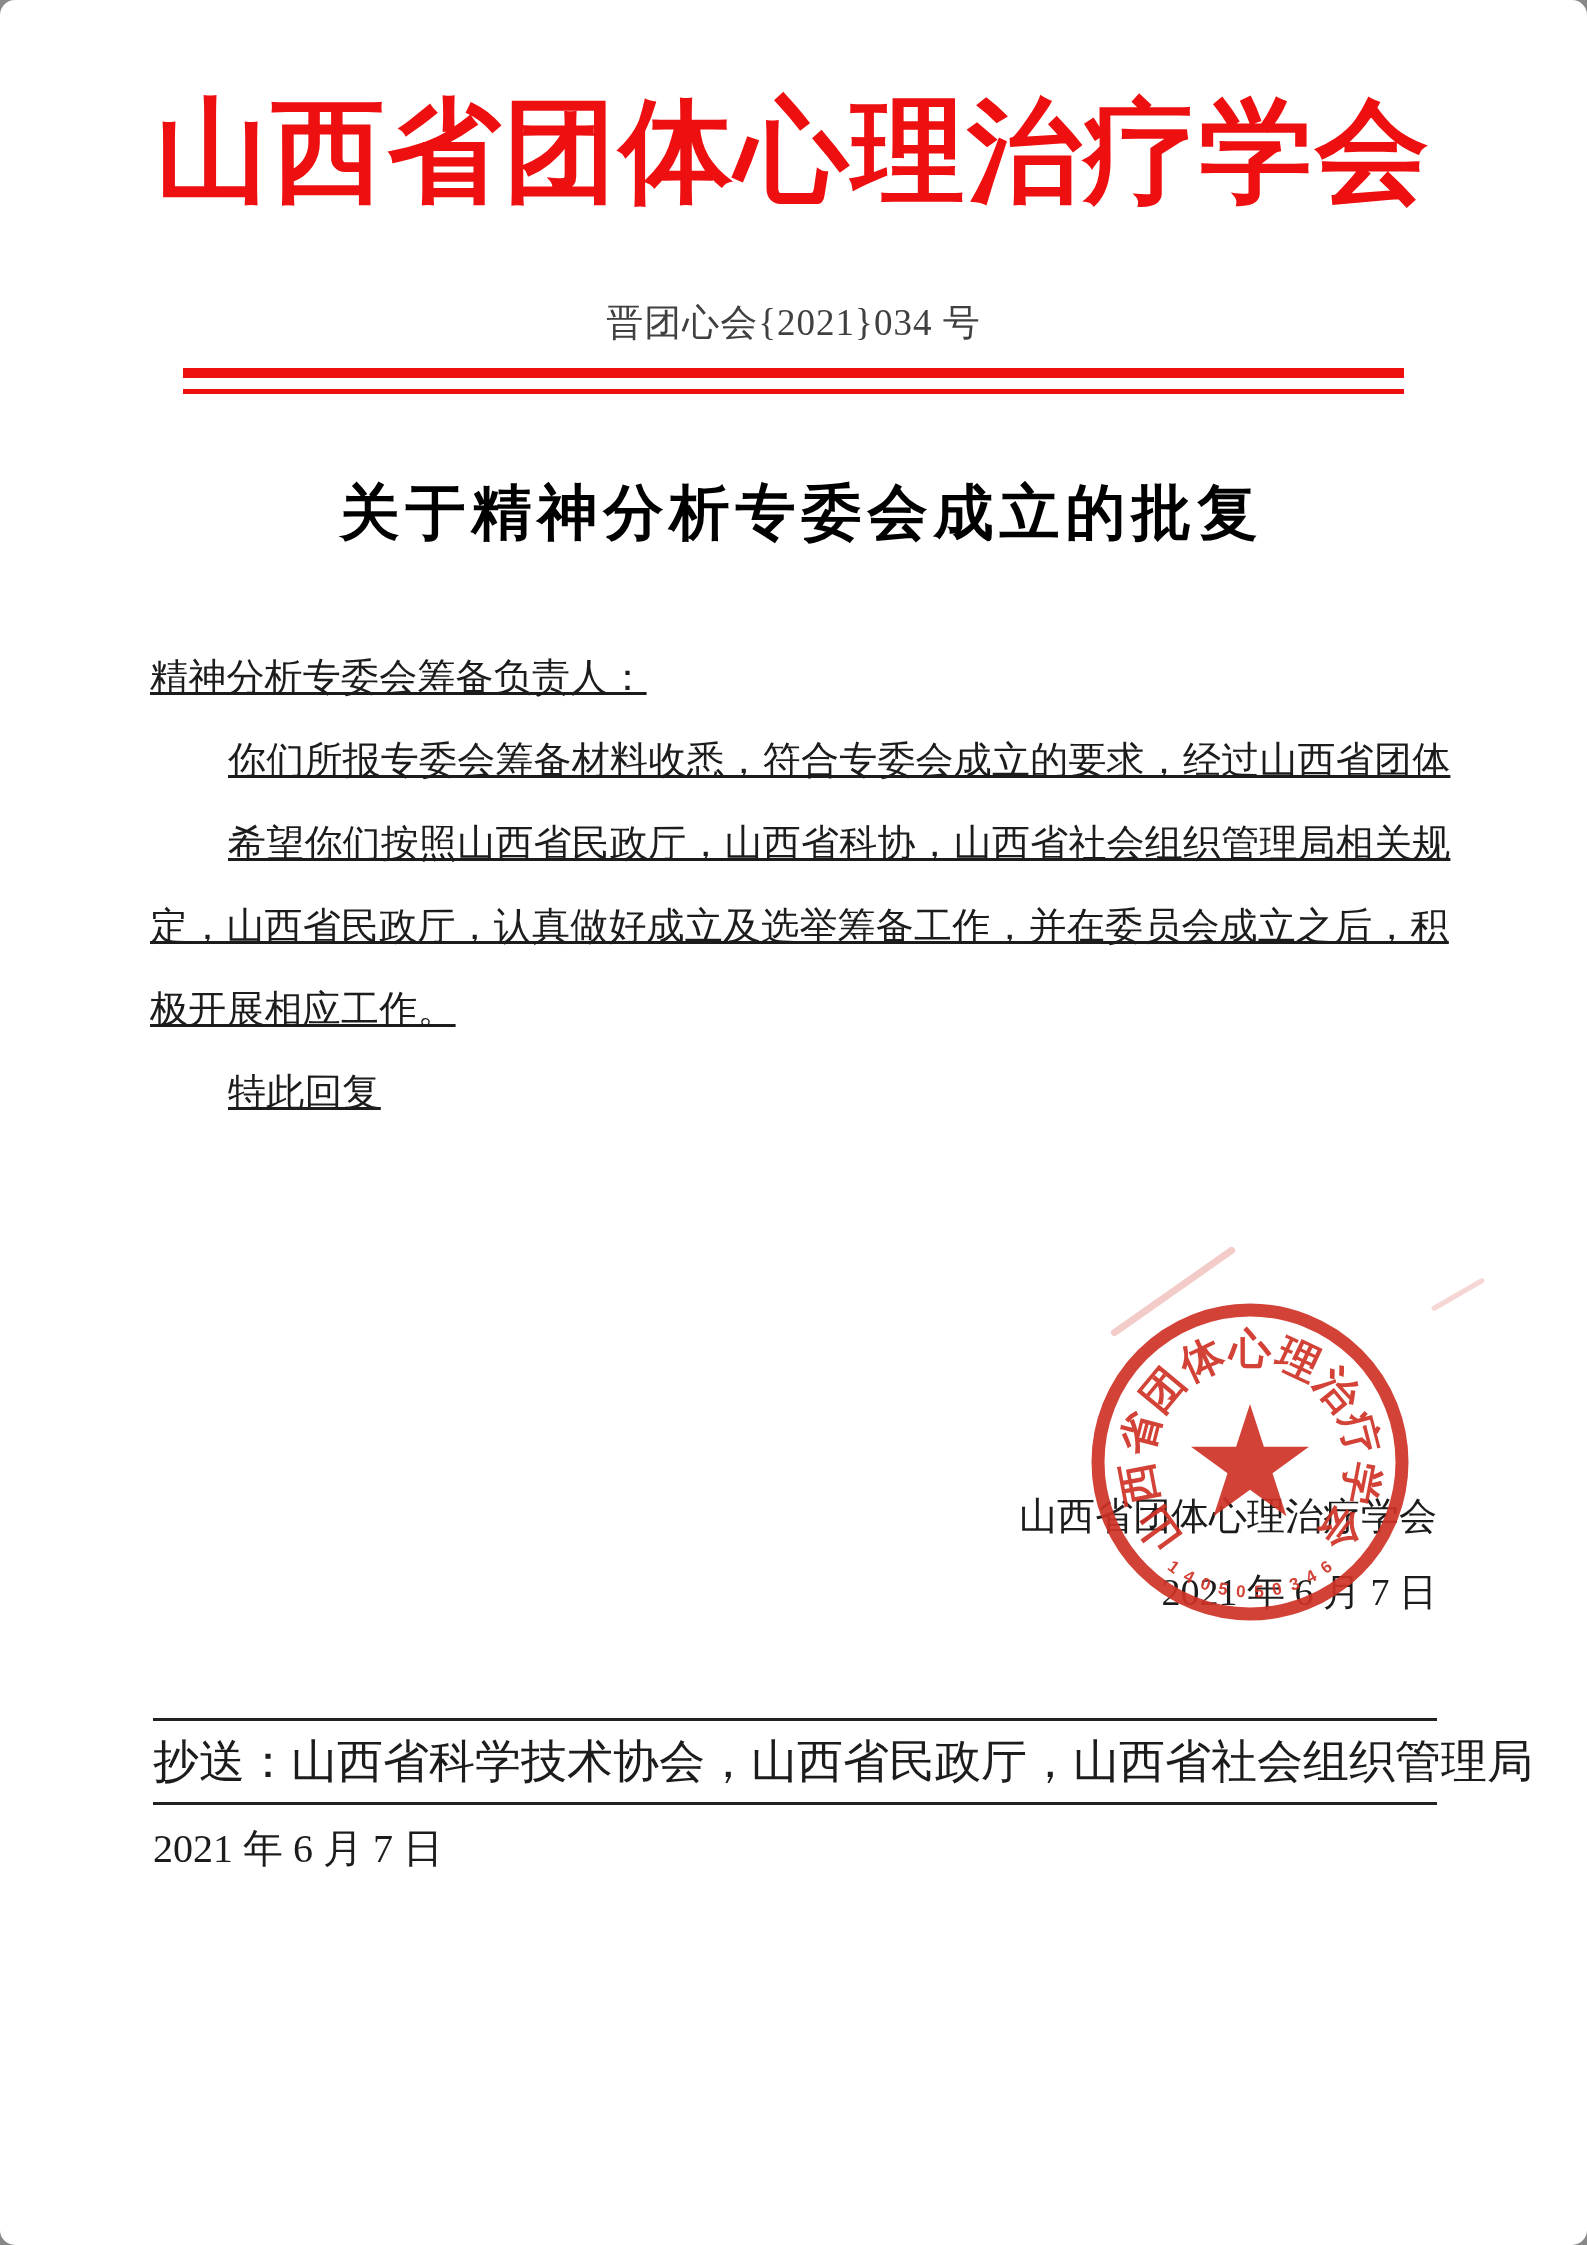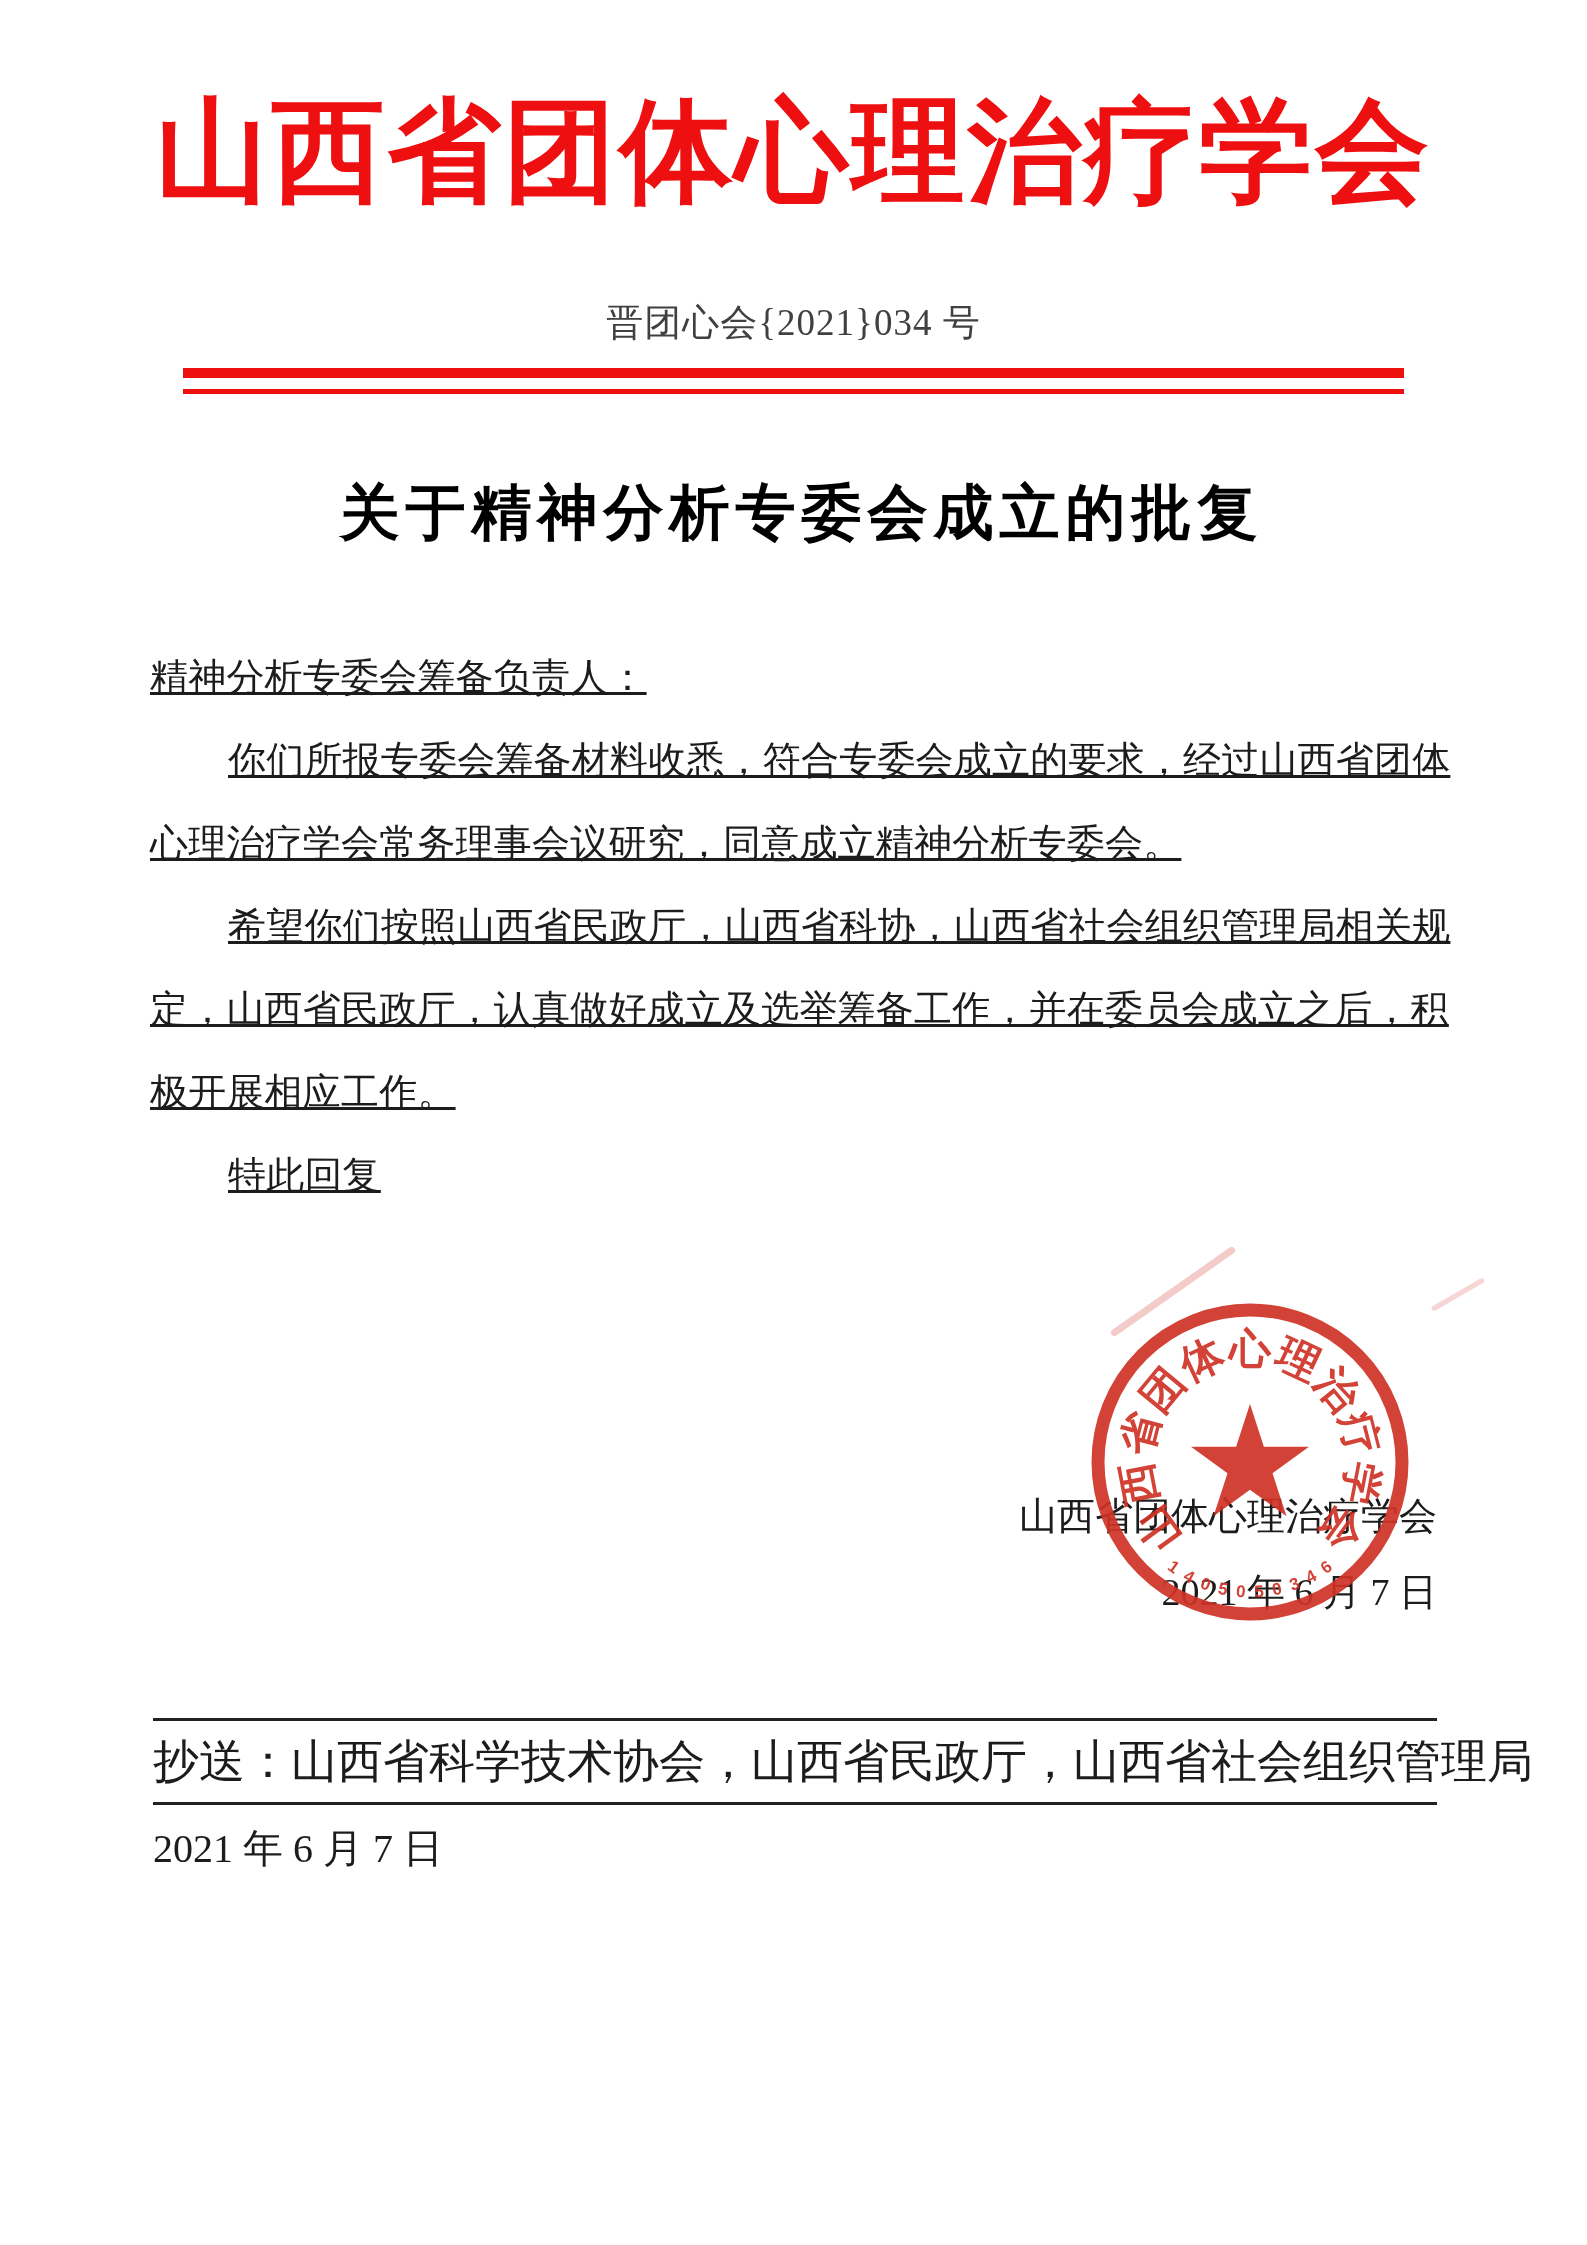--- a/index.html
+++ b/index.html
@@ -4,20 +4,21 @@
 <style>
   html,body{margin:0;padding:0;background:#888;}
   .page{
     position:relative;
     width:1587px;height:2245px;
     background:#ffffff;
     overflow:hidden;
     font-family:"Liberation Serif","DejaVu Serif",serif;
     color:#1c1c1c;
     margin:0 auto;
+    border-radius:15px;
   }
   .org-title{
     position:absolute;left:0;top:72px;width:100%;
     text-align:center;
     font-size:113px;line-height:160px;
     font-weight:bold;
     letter-spacing:3px;
     color:#ee1010;
     white-space:nowrap;
   }
@@ -107,21 +108,20 @@
   <div class="red-rule">
     <div class="thick"></div>
     <div class="thin"></div>
   </div>
 
   <h1 class="doc-title">关于精神分析专委会成立的批复</h1>
 
   <div class="body-block">
     <div class="body-line">精神分析专委会筹备负责人：</div>
     <div class="body-line indent">你们所报专委会筹备材料收悉，符合专委会成立的要求，经过山西省团体</div>
-    <div class="body-line">心理治疗学会常务理事会议研究，同意成立精神分析专委会。</div>
     <div class="body-line indent">希望你们按照山西省民政厅，山西省科协，山西省社会组织管理局相关规</div>
     <div class="body-line">定，山西省民政厅，认真做好成立及选举筹备工作，并在委员会成立之后，积</div>
     <div class="body-line">极开展相应工作。</div>
     <div class="body-line indent">特此回复</div>
   </div>
 
   <div class="signature-name">山西省团体心理治疗学会</div>
   <div class="signature-date num">2021 年 6 月 7 日</div>
 
   <div class="ink-smudge smudge-1"></div>

